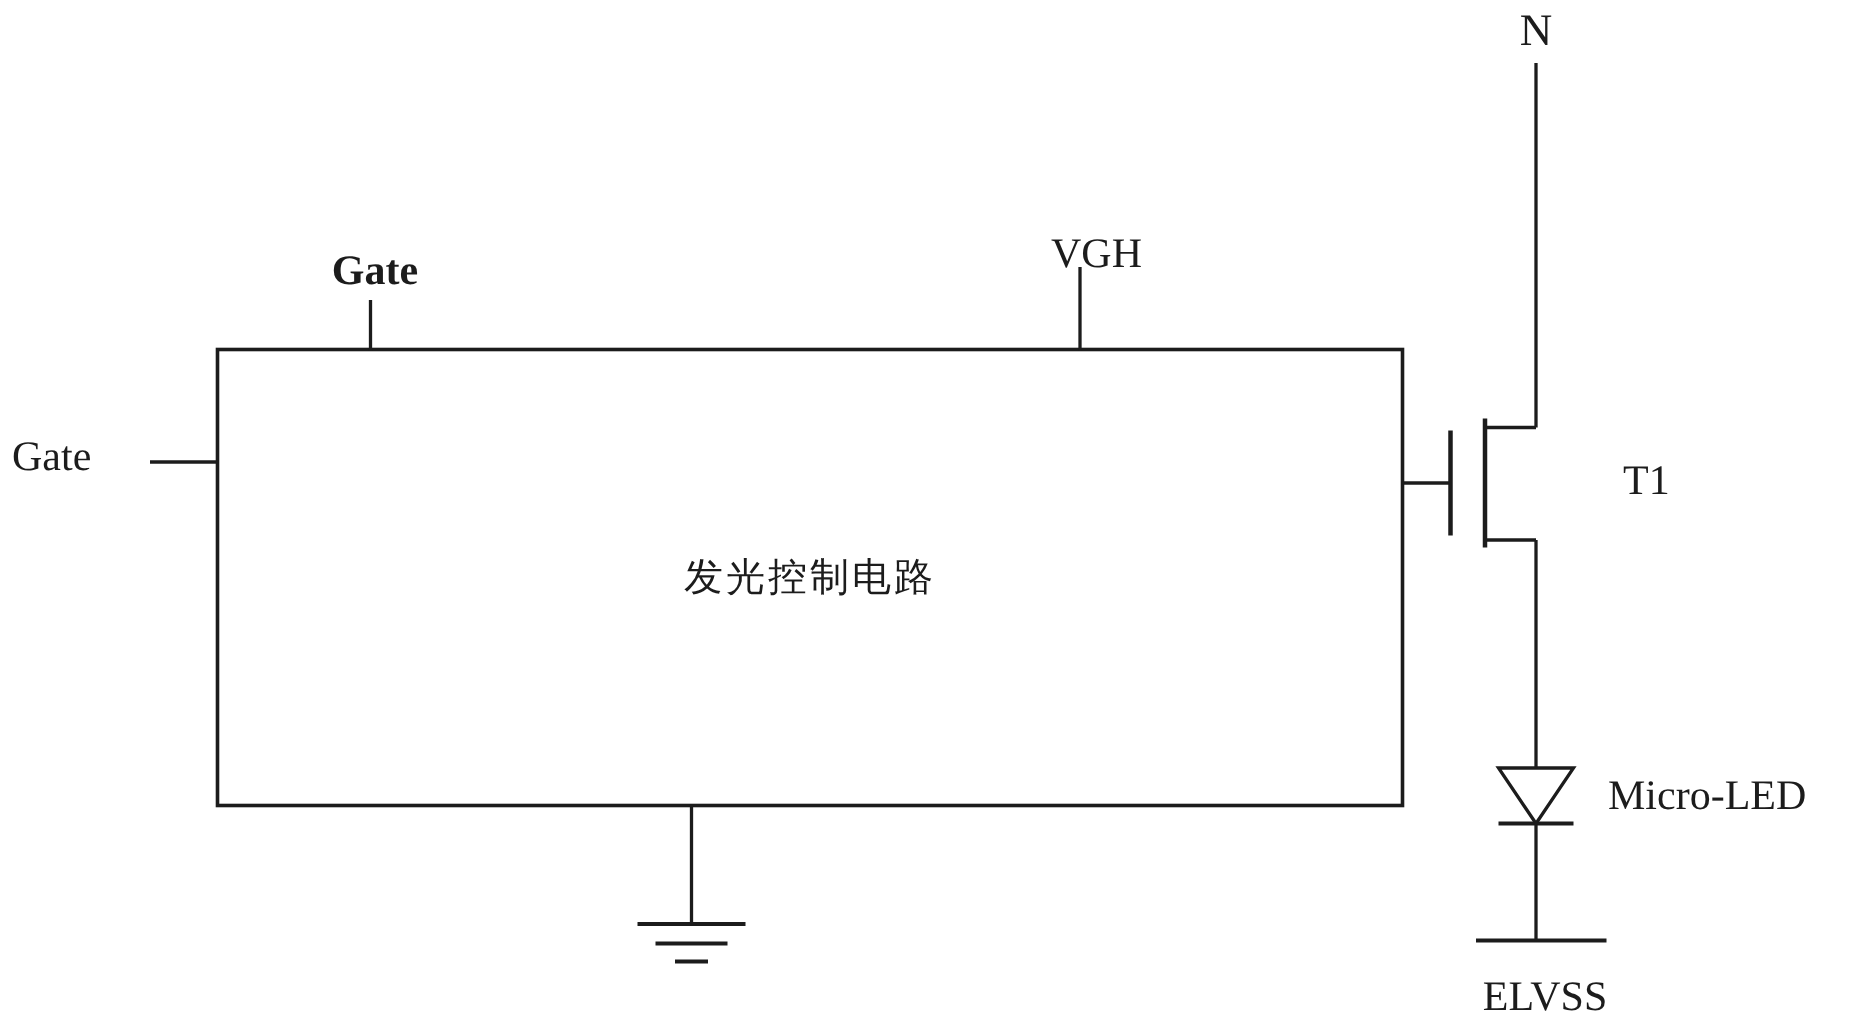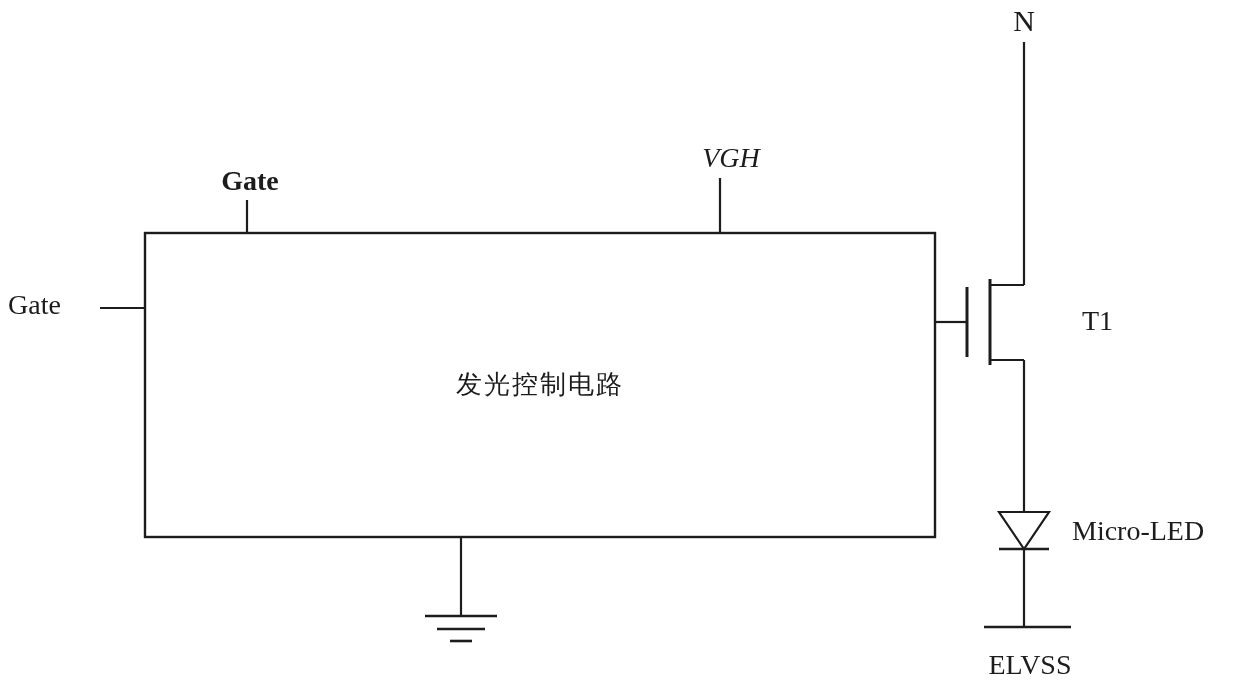--- a/index.html
+++ b/index.html
@@ -79,21 +79,21 @@
     <line x1="984" y1="627" x2="1071" y2="627" stroke-width="2.6"></line>
 
     <line x1="461" y1="537" x2="461" y2="616" stroke-width="2.2"></line>
     <line x1="425" y1="616" x2="497" y2="616" stroke-width="2.6"></line>
     <line x1="437" y1="629" x2="485" y2="629" stroke-width="2.6"></line>
     <line x1="450" y1="641" x2="472" y2="641" stroke-width="2.6"></line>
   </svg>
 
   <div id="label-n" class="lbl centered" style="left:1024px; top:4px;">N</div>
 
-  <div id="label-vgh" class="lbl centered" style="left:731px; top:143px;font-style:italic;">VGH</div>
+  <div id="label-vgh" class="lbl centered" style="left:731px; top:155px;">VGH</div>
 
   <div id="label-gate" class="lbl centered" style="left:250px; top:166px;font-weight:bold;">Gate</div>
 
   <div id="label-vdate" class="lbl" style="left:8px; top:290px;">Gate</div>
 
   <div id="label-t1" class="lbl" style="left:1082px; top:306px;">T1</div>
 
   <div id="label-box" class="lbl centered" style="left:540px; top:371px;">发光控制电路</div>
 
   <div id="label-micro-led" class="lbl" style="left:1072px; top:516px;">Micro-LED</div>

